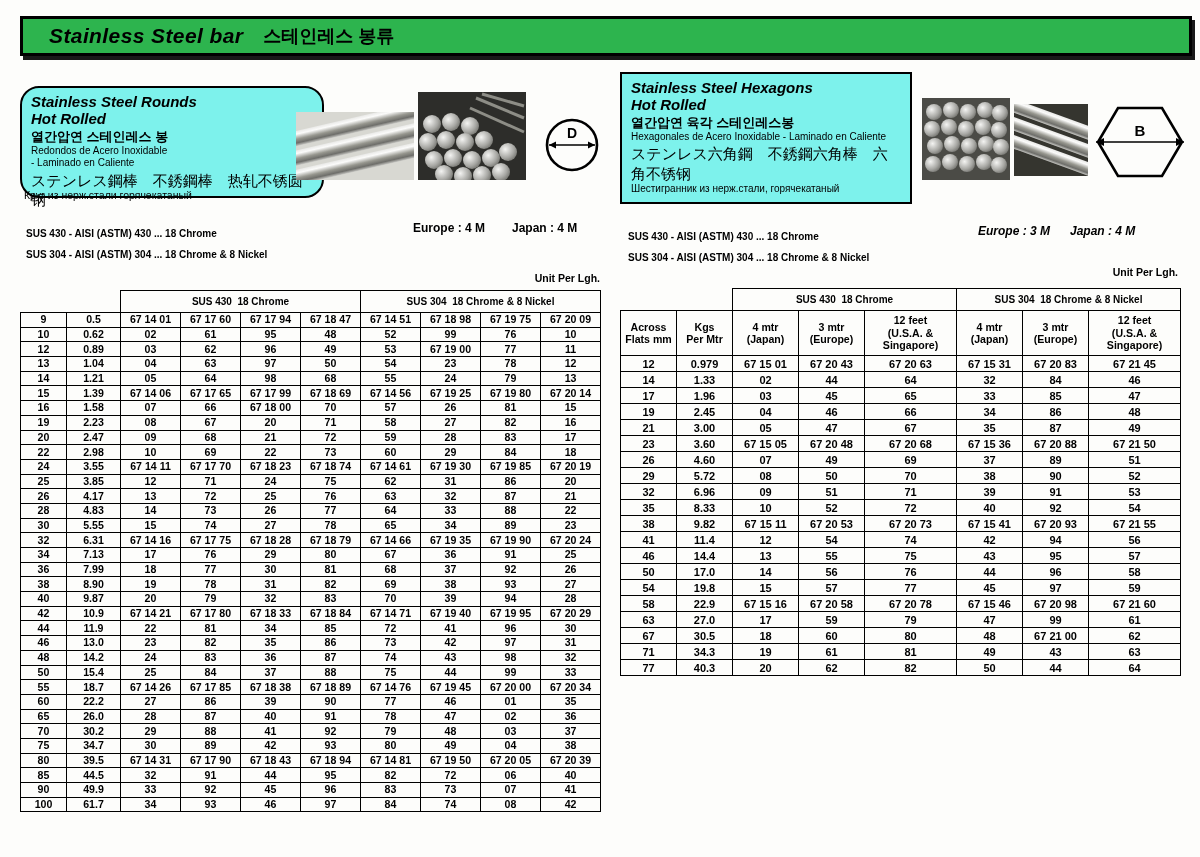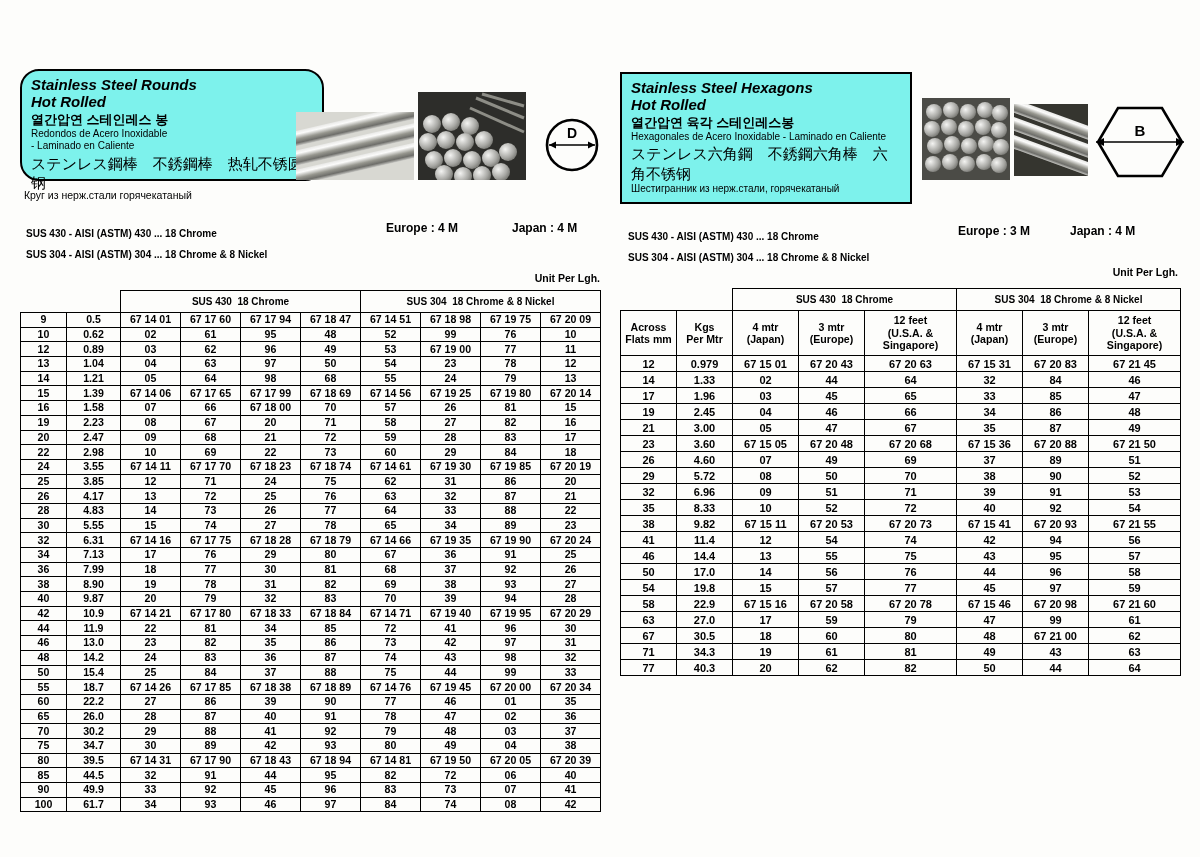--- a/index.html
+++ b/index.html
@@ -8,21 +8,21 @@
 
   
   .banner{position:absolute;left:20px;top:16px;width:1140px;height:34px;background:#2db44e;
           border:3px solid #000;box-shadow:3px 4px 0 #191919;display:flex;align-items:center;
           padding-left:26px;gap:20px;}
   .banner .en{font-size:21px;font-weight:bold;font-style:italic;letter-spacing:.4px;}
   .banner .kr{font-size:18px;font-weight:bold;}
 
   
   .infobox{position:absolute;background:#7df2ec;border:2.5px solid #000;padding:6px 9px 4px;box-sizing:border-box;}
-  #box-rounds{left:20px;top:69px;width:304px;height:112px;border-radius:19px;}
+  #box-rounds{left:20px;top:86px;width:304px;height:112px;border-radius:19px;}
   #box-hex{left:620px;top:72px;width:292px;height:132px;}
   .bt{font-size:15px;font-weight:bold;font-style:italic;line-height:1.12;}
   .bk{font-size:13px;font-weight:bold;margin-top:2px;line-height:1.15;}
   .bs{font-size:10px;line-height:1.25;}
   .bj{font-size:15px;line-height:1.3;margin-top:1px;}
   .russian-line{position:absolute;left:24px;top:189px;font-size:10.5px;}
 
   
   .fig{position:absolute;}
   #rounds-photo-a{left:296px;top:112px;}
@@ -31,23 +31,23 @@
   #hex-photo-a{left:922px;top:98px;}
   #hex-photo-b{left:1014px;top:104px;}
   #hex-diagram{left:1094px;top:100px;}
 
   
   .grades{position:absolute;font-size:10px;font-weight:600;line-height:21px;white-space:nowrap;}
   #grades-rounds{left:26px;top:223px;}
   #grades-hex{left:628px;top:226px;}
   .lengths{position:absolute;font-size:12px;font-weight:600;line-height:22px;white-space:nowrap;}
   #lengths-rounds{left:386px;top:217px;width:214px;}
-  #lengths-hex{left:958px;top:220px;width:220px;}
+  #lengths-hex{left:958px;top:220px;width:220px;font-style:italic;}
   .lrow{display:flex;}
-  .lrow span:first-child{width:126px;}
+  .lrow span:first-child{width:126px;text-align:center;}
   #lengths-hex .lrow span:first-child{width:112px;}
   .unit{position:absolute;font-size:10.5px;font-weight:600;text-align:right;width:118px;}
   #unit-rounds{left:482px;top:272px;}
   #unit-hex{left:1060px;top:266px;}
 
   
   table{border-collapse:collapse;table-layout:fixed;}
   #rounds-table{position:absolute;left:20px;top:290px;width:580px;}
   #hex-table{position:absolute;left:620px;top:288px;width:560px;}
   th,td{text-align:center;overflow:hidden;padding:0;}
@@ -62,20 +62,24 @@
   tbody td:first-child{border-left:1.6px solid #000;}
   tbody td:last-child{border-right:1.6px solid #000;}
   tbody tr:last-child td{border-bottom:1.6px solid #000;}
   tr.gstart td{border-top:1.5px solid #000;}
 </style>
 </head>
 <body>
 
 <div class="page">
 
+  <div class="banner">
+    <span class="en">Stainless Steel bar</span>
+    <span class="kr">스테인레스 봉류</span>
+  </div>
 
   <div class="infobox" id="box-rounds">
     <div class="bt">Stainless Steel Rounds</div>
     <div class="bt">Hot Rolled</div>
     <div class="bk">열간압연 스테인레스 봉</div>
     <div class="bs">Redondos de Acero Inoxidable</div>
     <div class="bs">- Laminado en Caliente</div>
     <div class="bj">ステンレス鋼棒　不銹鋼棒　热轧不锈圆钢</div>
   </div>
   <div class="russian-line">Круг из нерж.стали горячекатаный</div>

